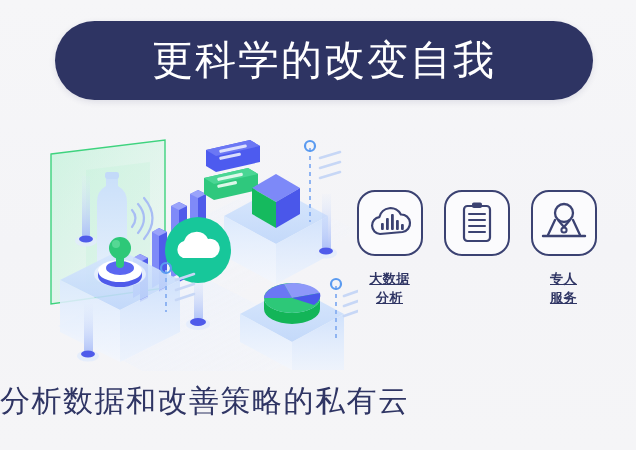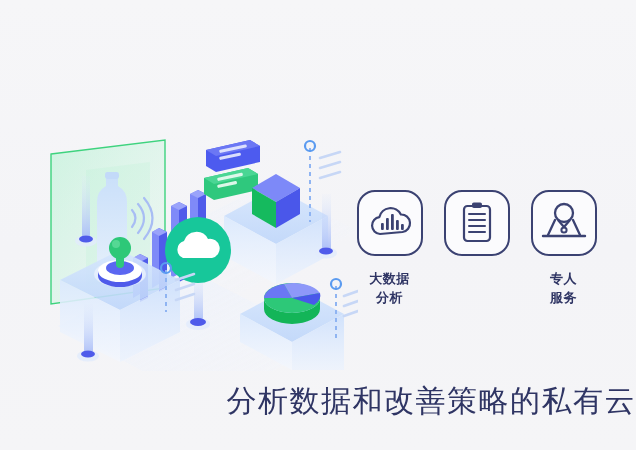--- a/index.html
+++ b/index.html
@@ -85,41 +85,45 @@
   }
   .feature-label {
     margin-top: 14px;
     font-size: 13px;
     color: #2f3564;
     text-align: center;
     line-height: 1.45;
     letter-spacing: 0.5px;
     font-weight: 600;
     white-space: pre-line;
+    text-decoration: underline;
   }
 
   
   .tagline {
     position: absolute;
     left: 0;
     top: 386px;
     width: 636px;
-    text-align: right;
+    text-align: left;
     color: #2f3564;
     font-size: 30px;
     letter-spacing: 1.5px;
     font-weight: 500;
     line-height: 1;
   }
 </style>
 </head>
 <body>
 
 <div id="page">
 
+  <div class="banner">
+    <span class="banner-text">更科学的改变自我</span>
+  </div>
 
   <div class="illus">
     <svg width="330" height="245" viewBox="0 0 330 245" xmlns="http://www.w3.org/2000/svg">
       <defs>
         <linearGradient id="glassTop" x1="0" y1="0" x2="0" y2="1">
           <stop offset="0%" stop-color="#d6e6fd"></stop>
           <stop offset="100%" stop-color="#bed6fa"></stop>
         </linearGradient>
         <linearGradient id="glassLeft" x1="0" y1="0" x2="0" y2="1">
           <stop offset="0%" stop-color="#dbe9fd" stop-opacity="0.95"></stop>

